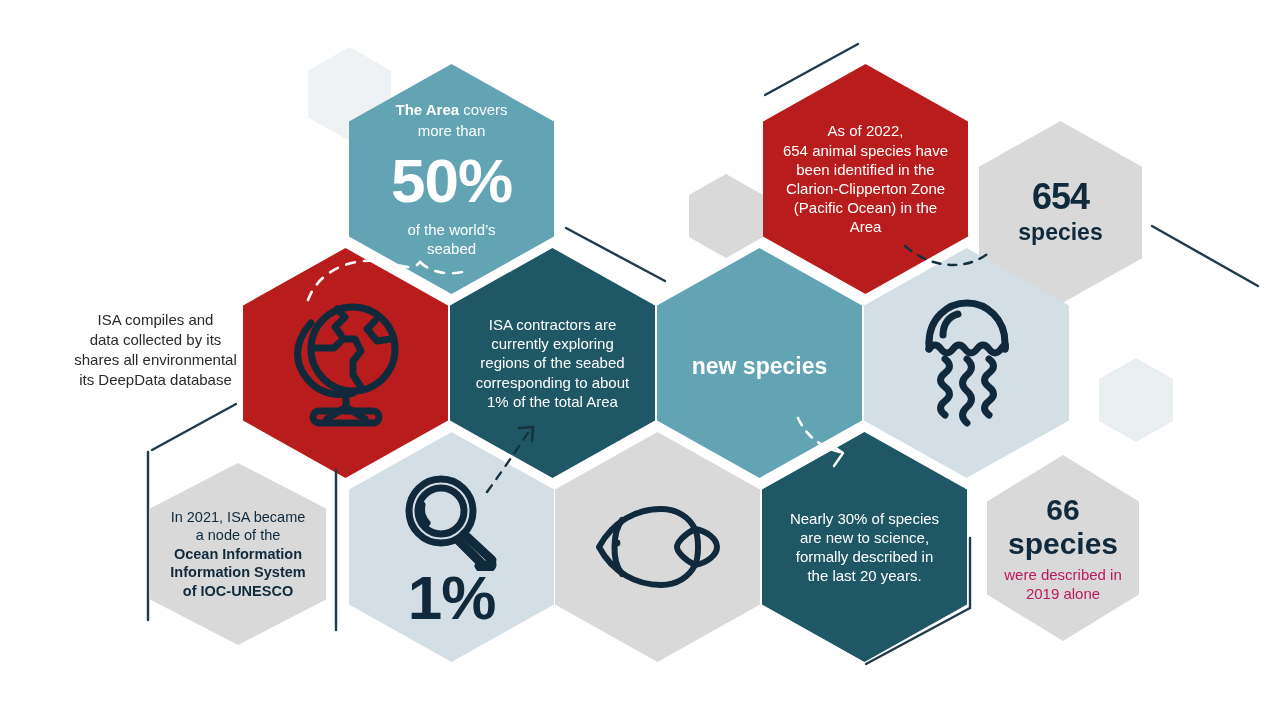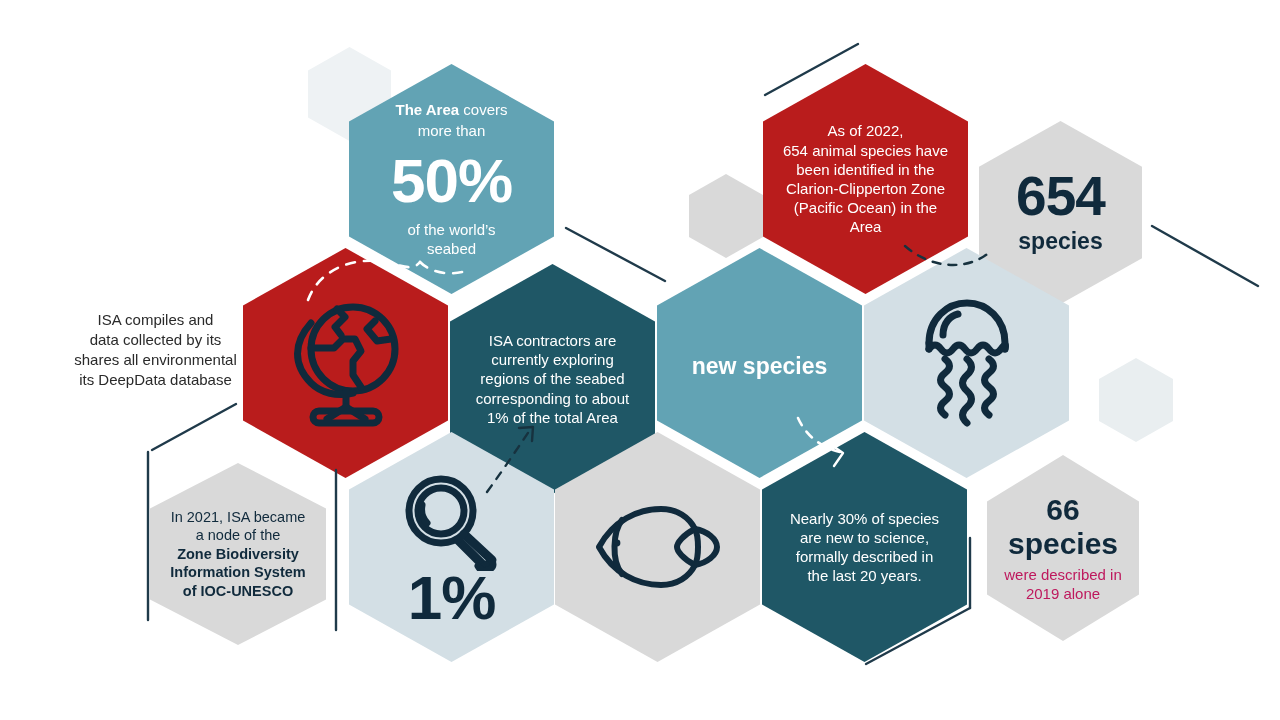--- a/index.html
+++ b/index.html
@@ -39,21 +39,21 @@
   .t-white{color:#ffffff;}
   .t-navy{color:#102a3c;}
   .t-dark{color:#be185d;}
 
   
   .body-txt{font-size:15px;font-weight:400;}
   .body-txt-sm{font-size:14.5px;font-weight:400;}
   .big-num{font-size:62px;font-weight:700;letter-spacing:-1px;line-height:1;}
   .big-num-2{font-size:58px;font-weight:700;letter-spacing:-1px;line-height:1;}
   .sub-bold{font-size:23px;font-weight:700;line-height:1.1;}
-  .num-654{font-size:55px;font-weight:700;line-height:1;letter-spacing:-1px;}
+  .num-654{font-size:36px;font-weight:700;line-height:1;letter-spacing:-1px;}
   .sp-654{font-size:23px;font-weight:700;line-height:1.2;}
   .num-66{font-size:30px;font-weight:700;line-height:1.15;}
   .small-note{font-size:15px;font-weight:400;line-height:1.3;}
   .b{font-weight:700;}
 
   
   .free-text{
     position:absolute;
     text-align:center;
     font-size:15px;
@@ -116,21 +116,21 @@
         <path d="M24 49 H47 L56 40 L68 40 L74 52 L66 62 L66 76 L74 88"></path>
         <path d="M50 10 L58 18 L48 28 L54 36"></path>
         <path d="M88 22 L80 30 L90 42 L104 40"></path>
         <path d="M59 92 L59 108"></path>
         <path d="M59 108 L40 120 M59 108 L78 120"></path>
         <rect x="26" y="112" width="66" height="12" rx="6"></rect>
       </svg>
     </div>
   </div>
 
-  <div class="hex c-darkteal" style="left:450px;top:264px;width:205px;height:230px;">
+  <div class="hex c-darkteal" style="left:450px;top:248px;width:205px;height:230px;">
     <div class="inner t-white body-txt" style="padding:0 8px;">
       <div>ISA contractors are</div>
       <div>currently exploring</div>
       <div>regions of the seabed</div>
       <div>corresponding to about</div>
       <div>1% of the total Area</div>
     </div>
   </div>
 
   <div class="hex c-midblue" style="left:657px;top:248px;width:205px;height:230px;">
@@ -197,21 +197,21 @@
       <div class="num-66">66 species</div>
       <div class="small-note t-dark" style="margin-top:3px;">were described in</div>
       <div class="small-note t-dark">2019 alone</div>
     </div>
   </div>
 
   <div class="hex c-grey" style="left:150px;top:463px;width:176px;height:182px;">
     <div class="inner t-navy" style="padding:0 8px;">
       <div class="body-txt-sm">In 2021, ISA became</div>
       <div class="body-txt-sm">a node of the</div>
-      <div class="body-txt-sm b">Zone Biodiversity</div>
+      <div class="body-txt-sm b">Ocean Information</div>
       <div class="body-txt-sm b">Information System</div>
       <div class="body-txt-sm b">of IOC-UNESCO</div>
     </div>
   </div>
 
   <div class="free-text" style="left:48px;top:310px;width:215px;">
     <div>ISA compiles and</div>
     <div>data collected by its</div>
     <div>shares all environmental</div>
     <div>its DeepData database</div>

